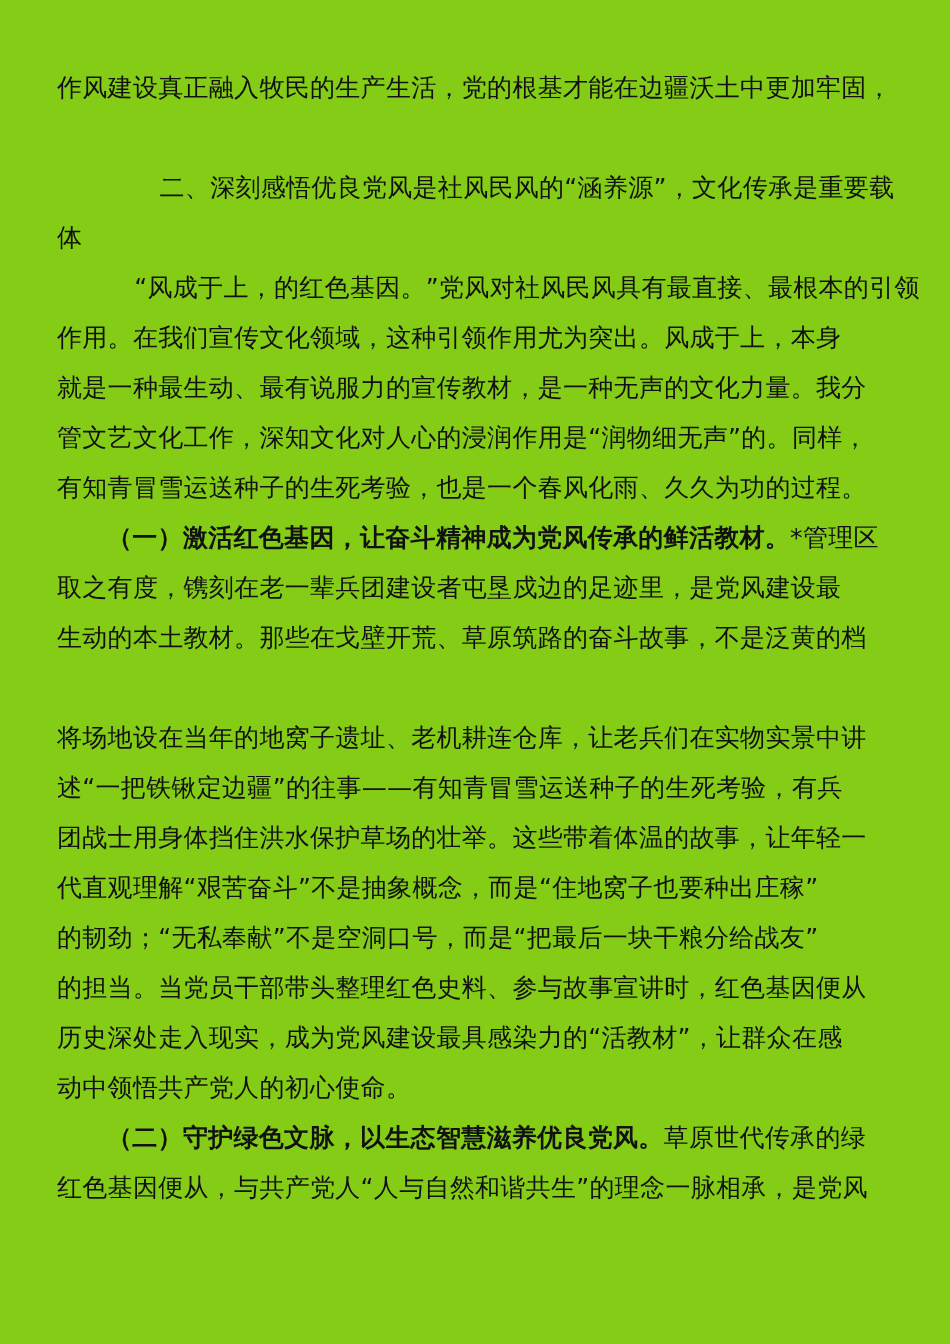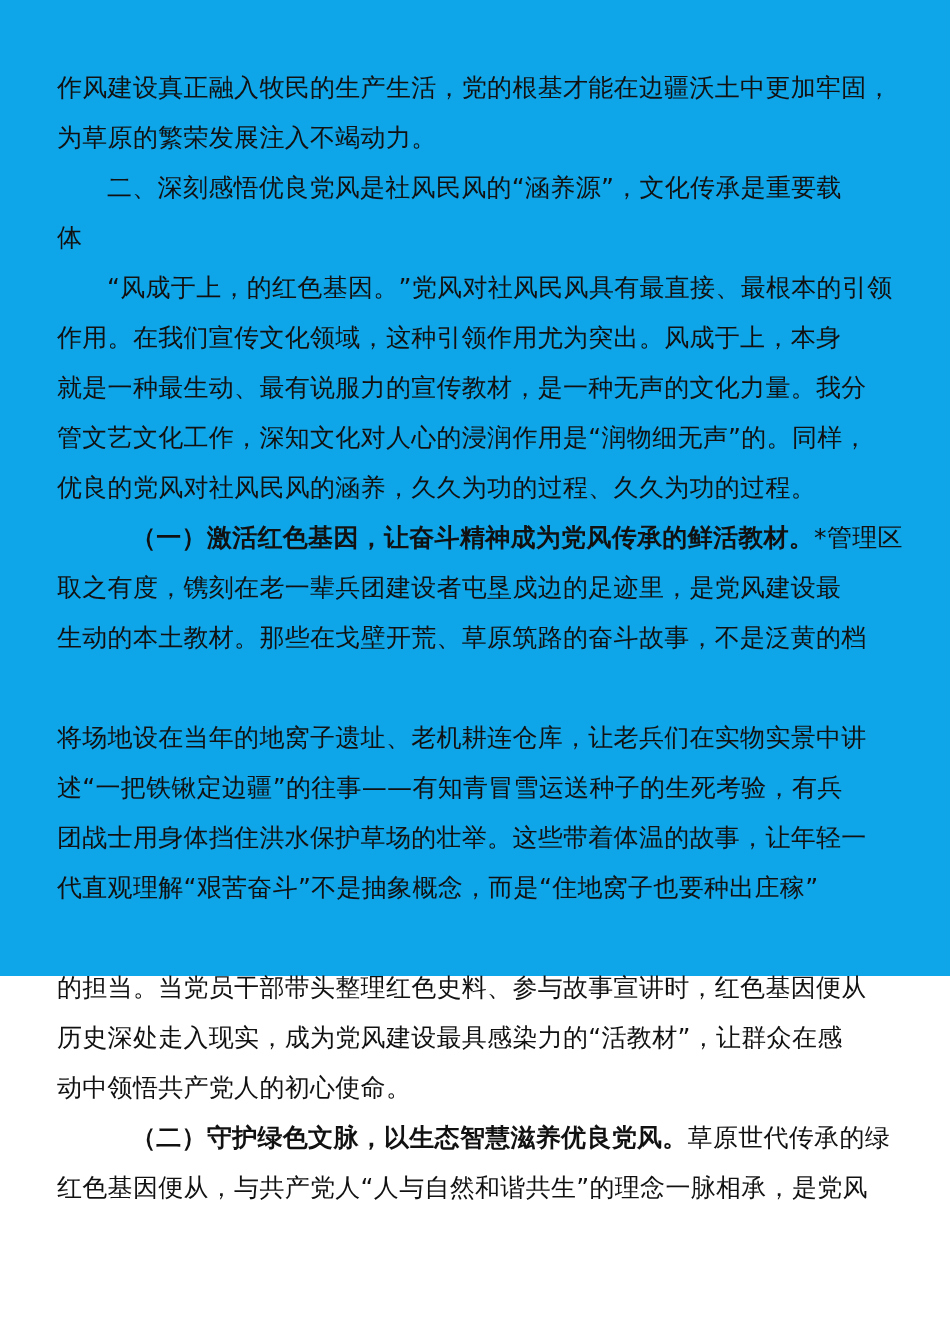--- a/index.html
+++ b/index.html
@@ -13,63 +13,63 @@
     overflow: hidden;
     position: relative;
     font-family: "DejaVu Sans", "Liberation Sans", sans-serif;
     color: #111111;
   }
   .page {
     position: absolute;
     left: 0;
     top: 0;
     width: 950px;
-    height: 976px;
-    background: #0ea5e9;
+    height: 1344px;
+    background: #84cc16;
   }
   .line {
     position: absolute;
     left: 57px;
     width: 840px;
     height: 50px;
     font-size: 25px;
     line-height: 50px;
     white-space: nowrap;
     letter-spacing: 0.3px;
   }
-  .indent { left: 107px; }
+  .indent { left: 107px; text-align: center; }
   .indent-b { left: 107px; }
-  .bold { font-weight: bold; margin-left: 24px; }
+  .bold { font-weight: bold; }
 </style>
 </head>
 <body>
 
 <div class="page">
 
   <div class="line" style="top:63px">作风建设真正融入牧民的生产生活，党的根基才能在边疆沃土中更加牢固，</div>
-  <div class="line" style="top:113px">为草原的繁荣发展注入不竭动力。</div>
 
   <div class="line indent" style="top:163px">二、深刻感悟优良党风是社风民风的“涵养源”，文化传承是重要载</div>
   <div class="line" style="top:213px">体</div>
 
   <div class="line indent" style="top:263px">“风成于上，的红色基因。”党风对社风民风具有最直接、最根本的引领</div>
   <div class="line" style="top:313px">作用。在我们宣传文化领域，这种引领作用尤为突出。风成于上，本身</div>
   <div class="line" style="top:363px">就是一种最生动、最有说服力的宣传教材，是一种无声的文化力量。我分</div>
   <div class="line" style="top:413px">管文艺文化工作，深知文化对人心的浸润作用是“润物细无声”的。同样，</div>
-  <div class="line" style="top:463px">优良的党风对社风民风的涵养，久久为功的过程、久久为功的过程。</div>
+  <div class="line" style="top:463px">有知青冒雪运送种子的生死考验，也是一个春风化雨、久久为功的过程。</div>
 
   <div class="line indent-b" style="top:513px">
     <span class="bold">（一）激活红色基因，让奋斗精神成为党风传承的鲜活教材。</span><span>*管理区</span>
   </div>
   <div class="line" style="top:563px">取之有度，镌刻在老一辈兵团建设者屯垦戍边的足迹里，是党风建设最</div>
   <div class="line" style="top:613px">生动的本土教材。那些在戈壁开荒、草原筑路的奋斗故事，不是泛黄的档</div>
   <div class="line" style="top:713px">将场地设在当年的地窝子遗址、老机耕连仓库，让老兵们在实物实景中讲</div>
   <div class="line" style="top:763px">述“一把铁锹定边疆”的往事——有知青冒雪运送种子的生死考验，有兵</div>
   <div class="line" style="top:813px">团战士用身体挡住洪水保护草场的壮举。这些带着体温的故事，让年轻一</div>
   <div class="line" style="top:863px">代直观理解“艰苦奋斗”不是抽象概念，而是“住地窝子也要种出庄稼”</div>
+  <div class="line" style="top:913px">的韧劲；“无私奉献”不是空洞口号，而是“把最后一块干粮分给战友”</div>
   <div class="line" style="top:963px">的担当。当党员干部带头整理红色史料、参与故事宣讲时，红色基因便从</div>
   <div class="line" style="top:1013px">历史深处走入现实，成为党风建设最具感染力的“活教材”，让群众在感</div>
   <div class="line" style="top:1063px">动中领悟共产党人的初心使命。</div>
 
   <div class="line indent-b" style="top:1113px">
     <span class="bold">（二）守护绿色文脉，以生态智慧滋养优良党风。</span><span>草原世代传承的绿</span>
   </div>
   <div class="line" style="top:1163px">红色基因便从，与共产党人“人与自然和谐共生”的理念一脉相承，是党风</div>
 
 </div>

